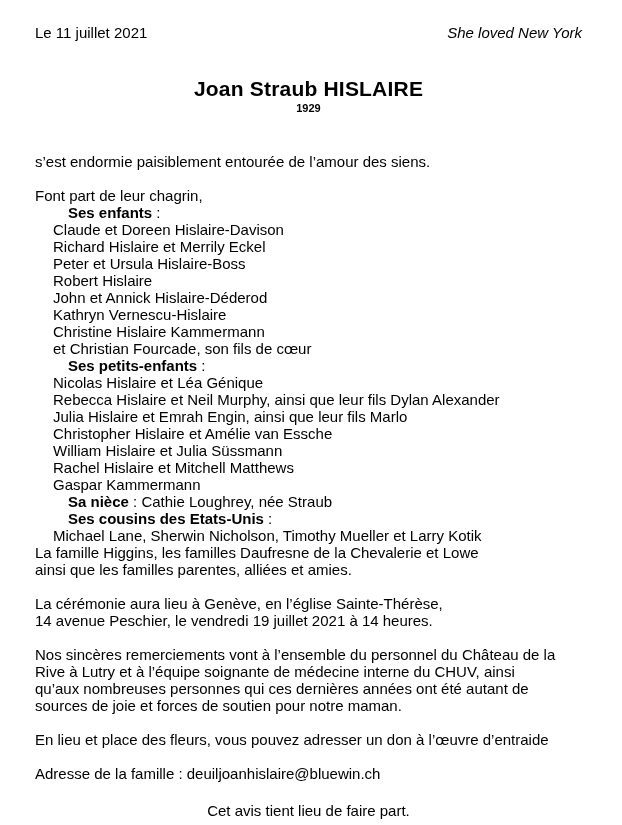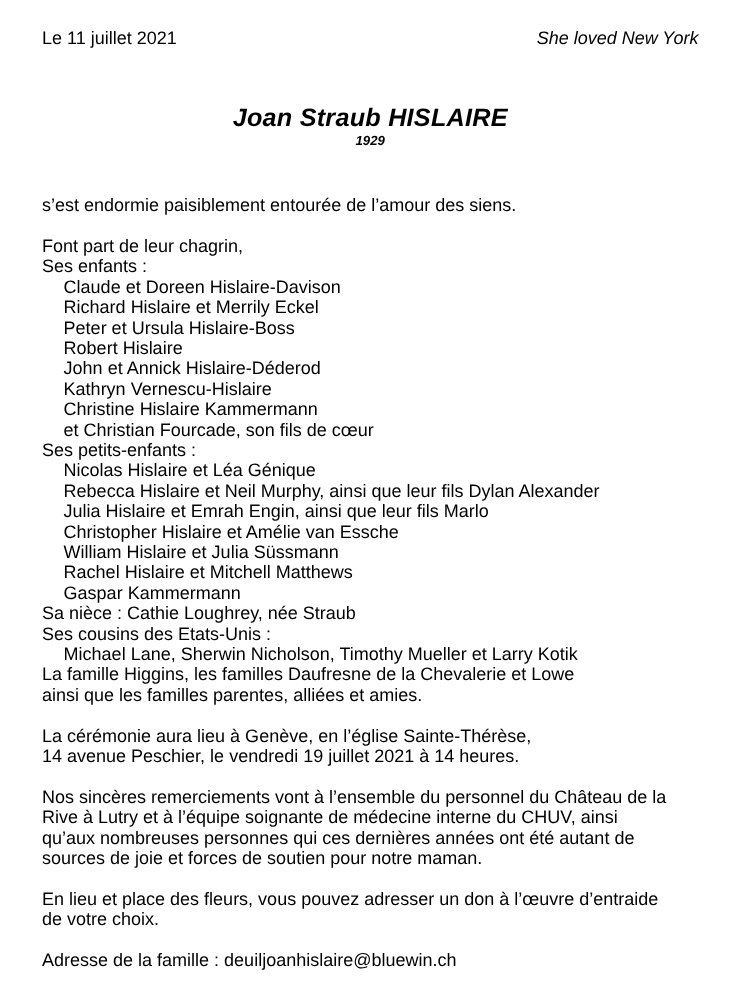--- a/index.html
+++ b/index.html
@@ -9,28 +9,28 @@
     height: 825px;
     font-family: "Liberation Sans", "DejaVu Sans", sans-serif;
     font-size: 15px;
     line-height: 17px;
     color: #000000;
     overflow: hidden;
   }
   .page { padding: 24px 40px 0 35px; }
   .hdr { display: flex; justify-content: space-between; align-items: baseline; }
   .tagline { font-style: italic; }
-  .title-block { text-align: center; margin-top: 46px; font-style: italic; }
+  .title-block { text-align: center; margin-top: 36px; }
   .deceased-name { font-size: 21px; font-weight: bold; line-height: 23px; letter-spacing: 0.2px; }
   .birth-year { font-size: 11px; font-weight: bold; line-height: 17px; }
   .intro { margin-top: 36px; }
   .para { margin-top: 17px; }
   .line { min-height: 17px; }
   .indent { padding-left: 18px; }
-  .b { font-weight: normal; }
+  .b { font-weight: bold; margin-left: 33px; }
   .closing { text-align: center; margin-top: 20px; }
 </style>
 </head>
 <body>
 
 <div class="page">
 
   <div class="hdr">
     <span class="line">Le 11 juillet 2021</span>
     <span class="line tagline">She loved New York</span>
@@ -81,21 +81,20 @@
 
   <div class="para">
     <div class="line">Nos sincères remerciements vont à l’ensemble du personnel du Château de la</div>
     <div class="line">Rive à Lutry et à l’équipe soignante de médecine interne du CHUV, ainsi</div>
     <div class="line">qu’aux nombreuses personnes qui ces dernières années ont été autant de</div>
     <div class="line">sources de joie et forces de soutien pour notre maman.</div>
   </div>
 
   <div class="para">
     <div class="line">En lieu et place des fleurs, vous pouvez adresser un don à l’œuvre d’entraide</div>
-    <div class="line">de votre choix.</div>
   </div>
 
   <div class="para">
     <div class="line"><span>Adresse de la famille : </span><span>deuiljoanhislaire@bluewin.ch</span></div>
   </div>
 
   <div class="closing line">Cet avis tient lieu de faire part.</div>
 
 </div>
 

